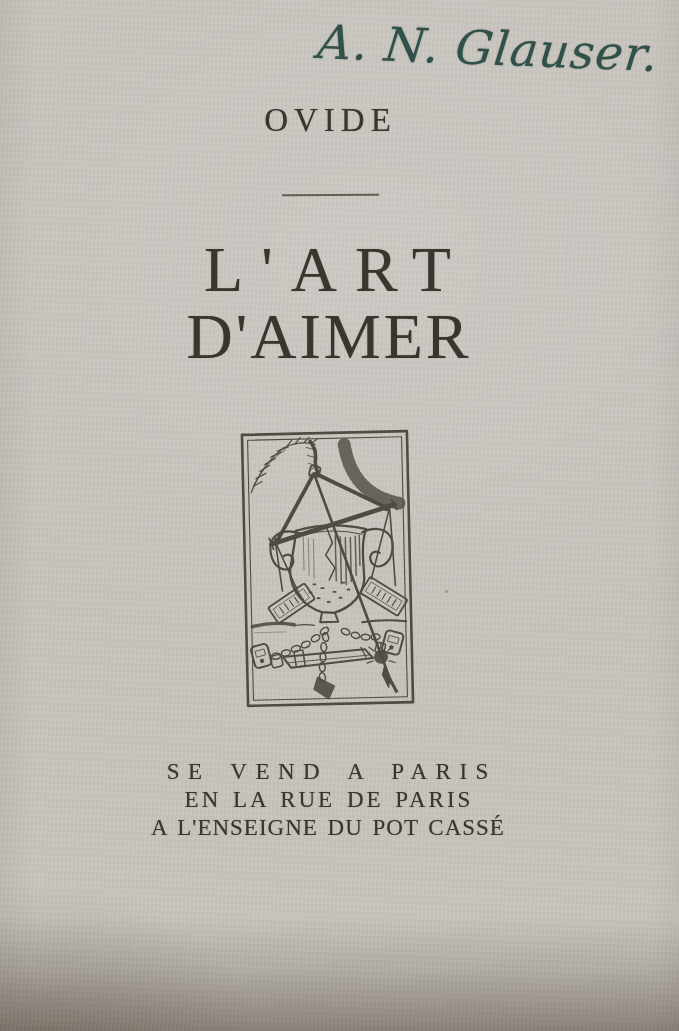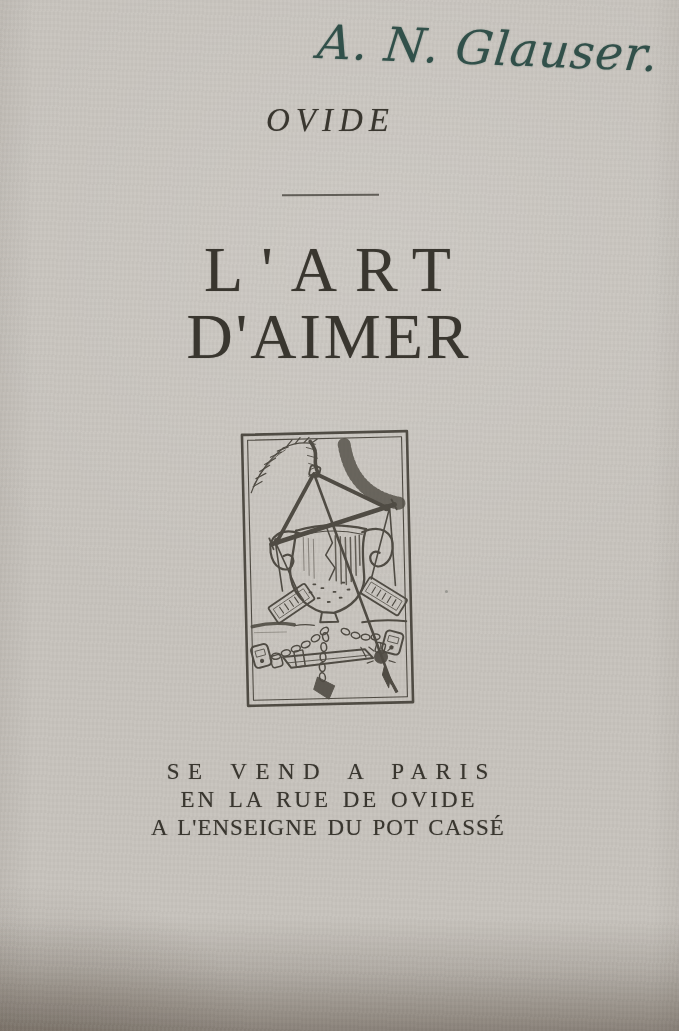--- a/index.html
+++ b/index.html
@@ -25,21 +25,21 @@
   .signature{
     position:absolute; left:318px; top:14px;
     font-family:"DejaVu Serif",serif; font-style:italic;
     font-size:47px; line-height:56px; letter-spacing:1px;
     color:var(--signature-ink);
     text-shadow:0 0 1.5px rgba(40,70,60,.45);
     transform:rotate(2.2deg) skewX(-4deg); transform-origin:left center;
     white-space:nowrap;
   }
   .author{top:100px; font-size:33px; line-height:40px; letter-spacing:6px;}
-  .author span{margin-right:-6px;font-style:italic;}
+  .author span{margin-right:-6px;}
   .rule{left:282px; top:194px; width:97px; height:2px; background:var(--ink); opacity:.72; transform:rotate(-.3deg);}
   .title1{top:235px; font-size:64px; line-height:70px; letter-spacing:18px;}
   .title1 span{margin-right:-18px;margin-top:28px;}
   .title2{top:302px; font-size:64px; line-height:70px; letter-spacing:3px;}
   .title2 span{margin-right:-3px;}
   .imprint{top:758px; font-size:23px; line-height:28.4px;}
   .imp1{letter-spacing:8.5px; word-spacing:6px;} .imp1 span{margin-right:-8.5px;margin-top:24px;}
   .imp2{letter-spacing:3px;   word-spacing:3px;} .imp2 span{margin-right:-3px;}
   .imp3{letter-spacing:1px;   word-spacing:3px;} .imp3 span{margin-right:-1px;}
   .emblem{
@@ -178,20 +178,20 @@
       <circle cx="136" cy="227" r="6.5" class="fill" opacity="0.92"></circle>
       <path d="M129,221 l-5,-4 M143,221 l5,-4 M128,231 l-6,2 M144,231 l6,2 M136,219 l0,-6" stroke-width="1.2"></path>
       <path d="M139,237 L152,262 L150,263 L144,251 L143,258 L137,245 Z" class="fill"></path>
     </g>
   </svg>
 
   <div class="centered printed imprint imp1">
     <span>SE VEND A PARIS</span>
   </div>
   <div class="centered printed imprint imp2" style="top:786px">
-    <span>EN LA RUE DE OVIDE</span>
+    <span>EN LA RUE DE PARIS</span>
   </div>
   <div class="centered printed imprint imp3" style="top:814px">
     <span>A L'ENSEIGNE DU POT CASSÉ</span>
   </div>
 
   <div class="abs speck"></div>
 </div>
 
 </body></html>

